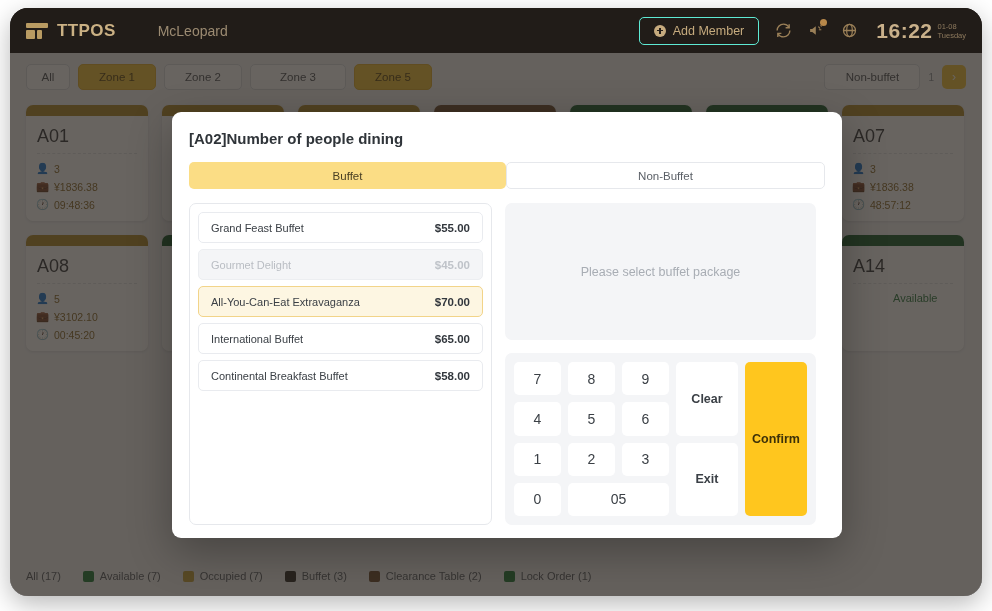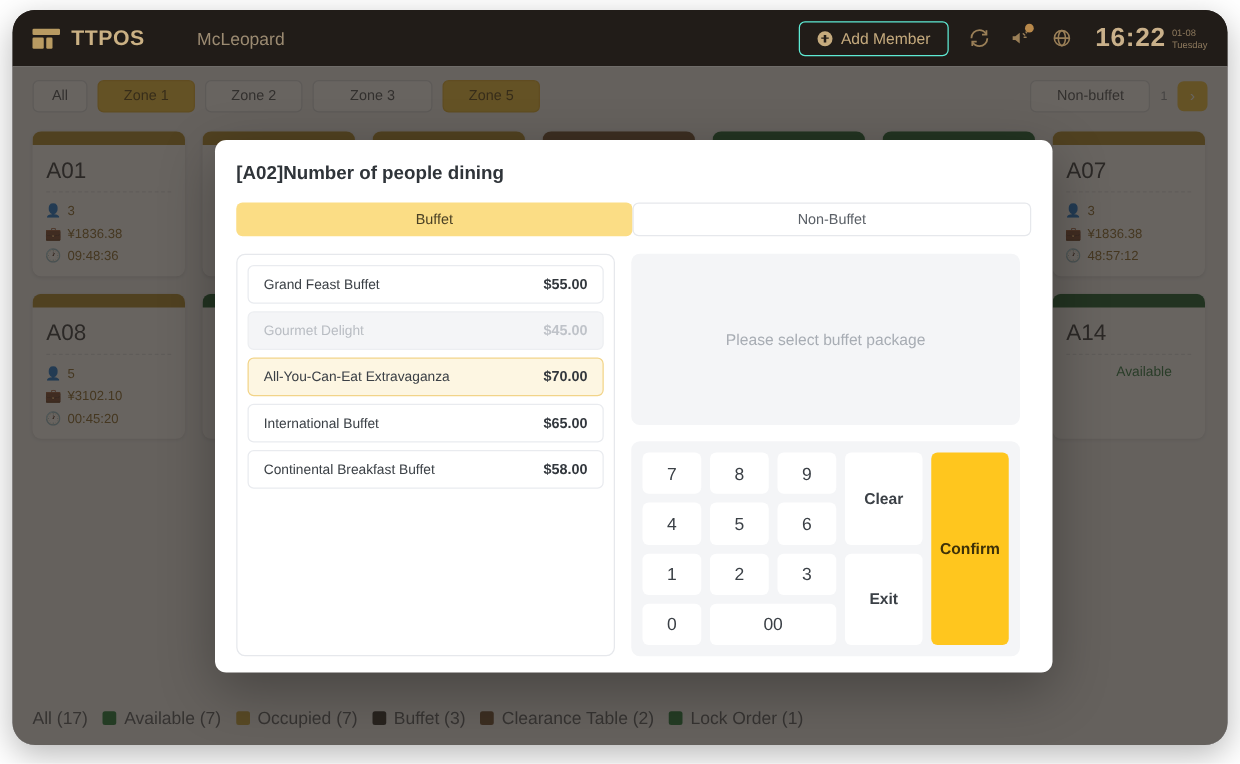--- a/index.html
+++ b/index.html
@@ -130,22 +130,22 @@
   .tname { font-size:18px; color:#33373d; margin-bottom:3px; }
   .tsep { border-top:1px dashed #e2e4e8; margin:6px 0 8px; }
   .trow { display:flex; align-items:center; gap:6px; color:#8a6a2c; font-size:10.5px; margin-bottom:5px; }
   .trow .gi { width:11px; display:flex; justify-content:center; color:#6b5222; }
   .tstatus { font-size:11px; color:#9a7f38; }
   .tstatus.green { color:#2d7a45;margin-left:40px; }
 
   
   .legend {
     position:absolute; left:16px; bottom:14px;
-    display:flex; align-items:center; gap:12px;
-    font-size:14px; color:#575c63;
+    display:flex; align-items:center; gap:22px;
+    font-size:11px; color:#575c63;
   }
   .legend .li { display:flex; align-items:center; gap:6px; }
   .sw { width:11px; height:11px; border-radius:2px; }
   .sw.green { background:#1d7a38; }
   .sw.gold  { background:#c8a43a; }
   .sw.dark  { background:#2a2724; }
   .sw.brown { background:#6b4a2e; }
   .sw.green2{ background:#1d7a38; }
 
   
@@ -553,21 +553,21 @@
               <div class="key">7</div>
               <div class="key">8</div>
               <div class="key">9</div>
               <div class="key">4</div>
               <div class="key">5</div>
               <div class="key">6</div>
               <div class="key">1</div>
               <div class="key">2</div>
               <div class="key">3</div>
               <div class="key">0</div>
-              <div class="key wide2">00</div>
+              <div class="key wide2">05</div>
             </div>
             <div class="sidekeys">
               <div class="key key-sm">Clear</div>
               <div class="key key-sm">Exit</div>
             </div>
             <div class="confirm">Confirm</div>
           </div>
         </div>
 
       </div>

